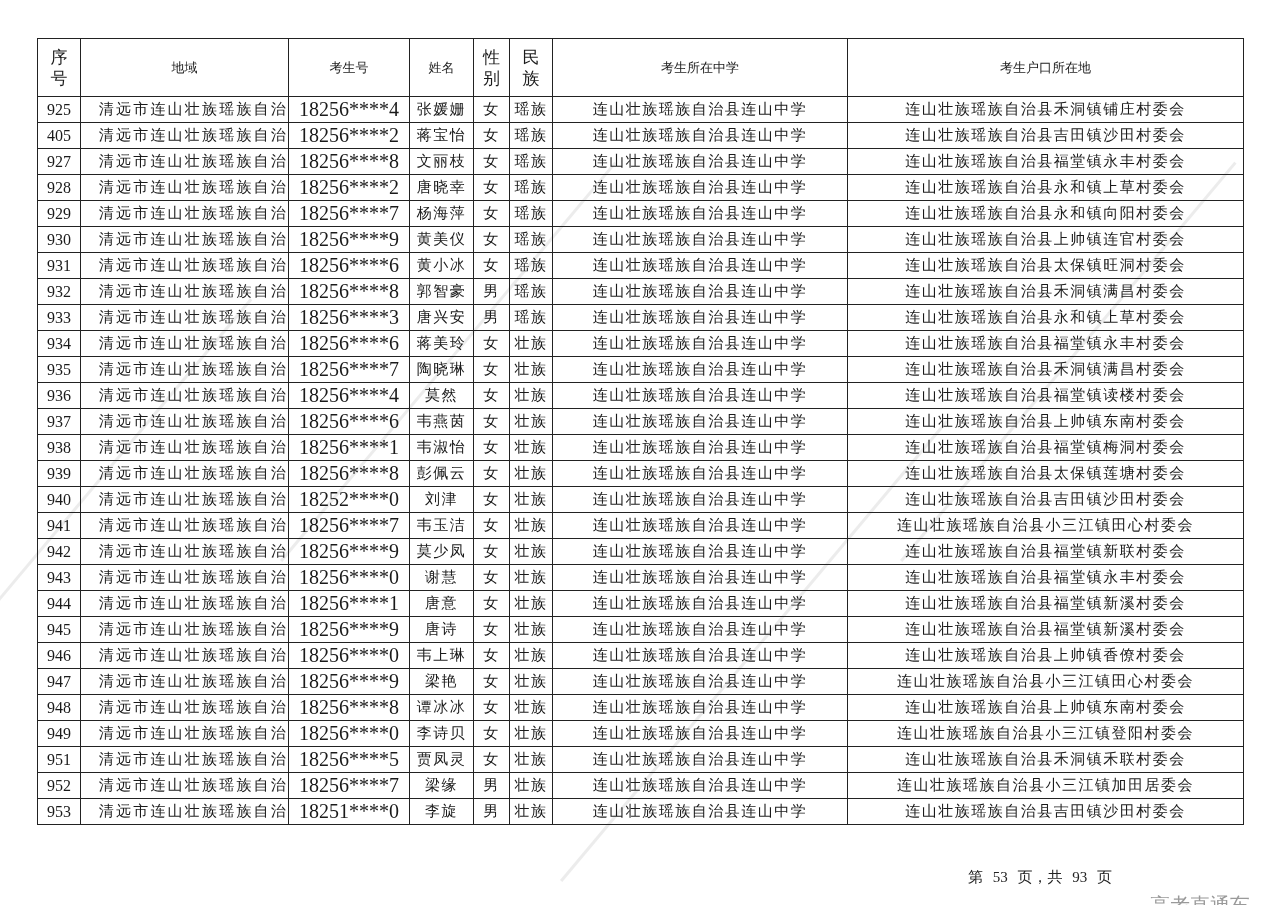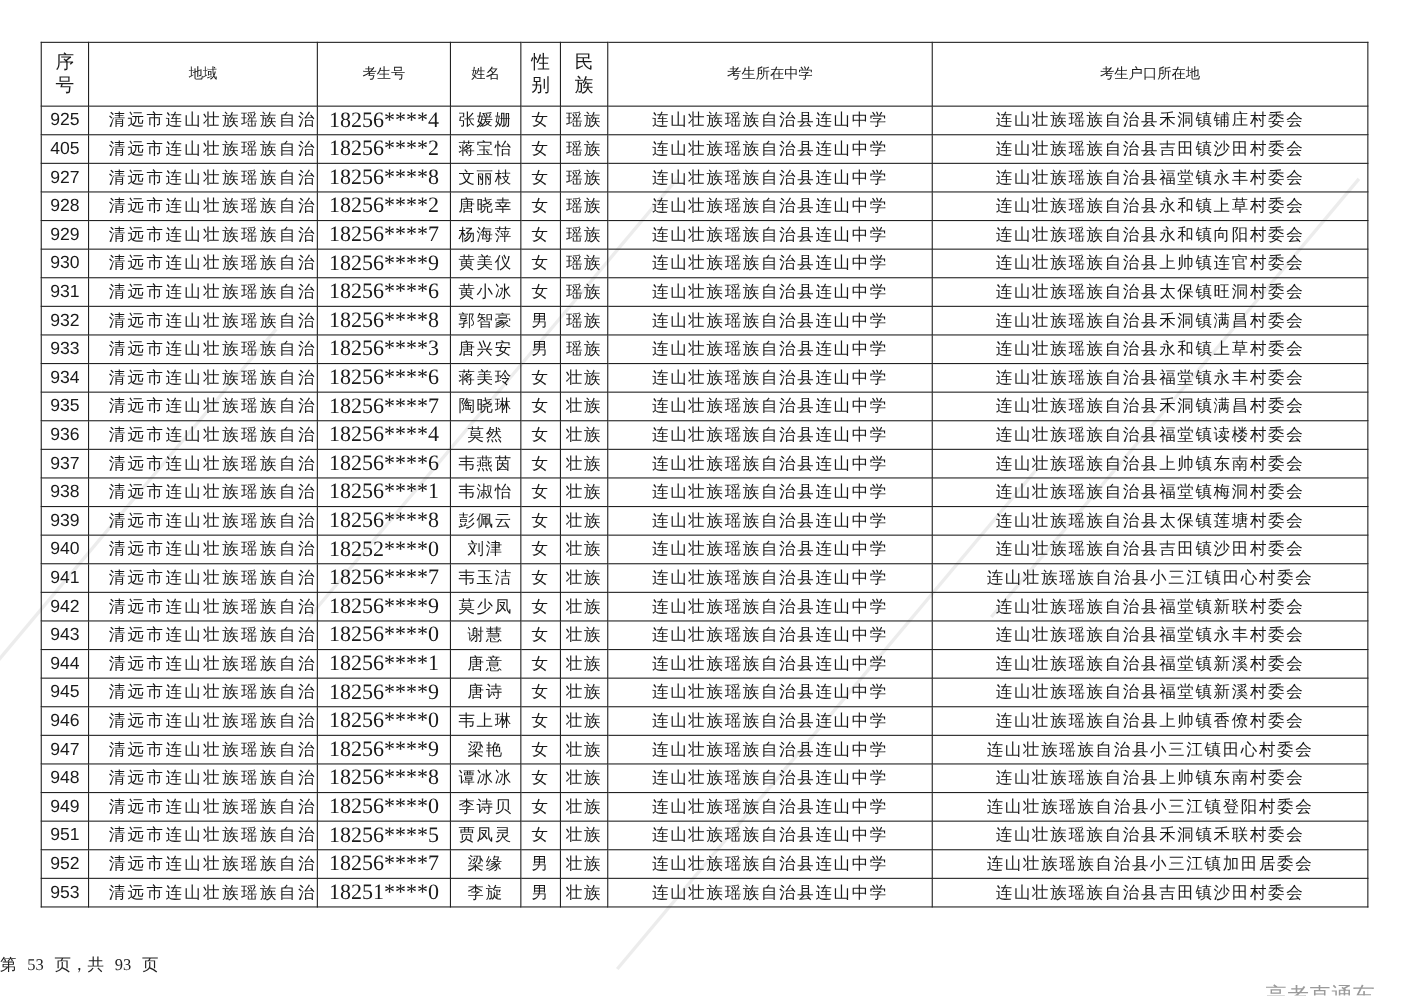--- a/index.html
+++ b/index.html
@@ -17,25 +17,25 @@
   }
   .page-table th {
     height: 57px; font-size: 13px; font-weight: normal; line-height: 22px;
     font-family: "DejaVu Sans", "Liberation Sans", sans-serif;
   }
   .page-table th.stack { font-size: 17px; line-height: 21px; }
   .page-table td {
     height: 25px; font-size: 15px; line-height: 25px;
     font-family: "DejaVu Sans", "Liberation Sans", sans-serif; letter-spacing: 1.5px;
   }
-  .page-table td.num { font-family: Liberation Sans, sans-serif; font-size: 16px; letter-spacing: 0; }
+  .page-table td.num { font-family: Liberation Serif, serif; font-size: 16px; letter-spacing: 0; }
   .page-table td.region { text-align: right; padding-left: 6px; letter-spacing: 2.2px; }
   .page-table td.exam { font-family: "Liberation Serif", "DejaVu Serif", serif; font-size: 20px; letter-spacing: 0; }
   .footer {
-    position: absolute; left: 0; width: 1112px; top: 868px; text-align: left;
+    position: absolute; left: 0; width: 1112px; top: 868px; text-align: right;
     font-family: "Liberation Serif", "DejaVu Serif", serif; font-size: 15px; color: #222; word-spacing: 6px;
   }
   .watermark-brand {
     position: absolute; right: 30px; top: 892px; font-size: 20px; color: #9a9a9a;
     font-family: "DejaVu Sans", "Liberation Sans", sans-serif;
   }
   .wm-line {
     position: absolute; border-top: 3px solid rgba(180,180,180,0.25); transform-origin: left top; pointer-events: none;
   }
 </style>

